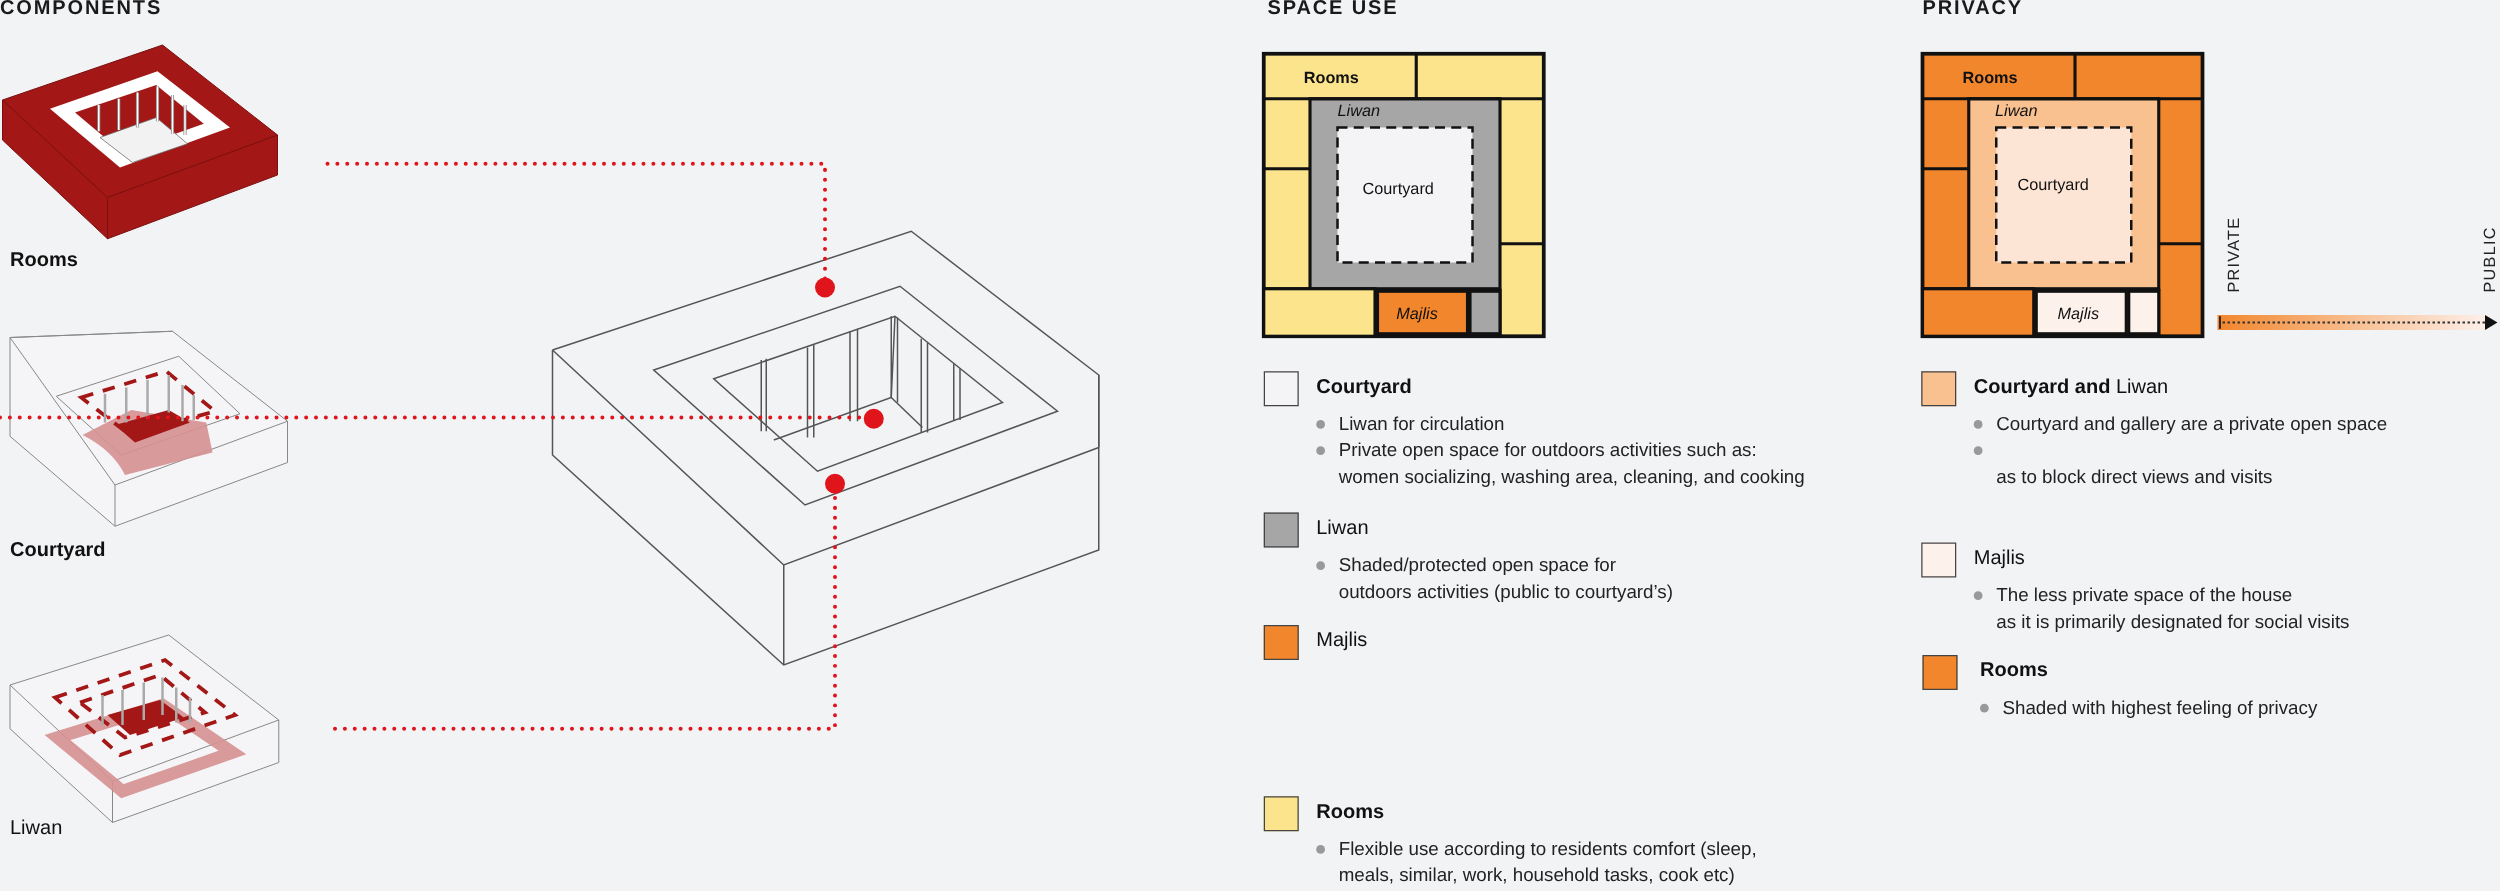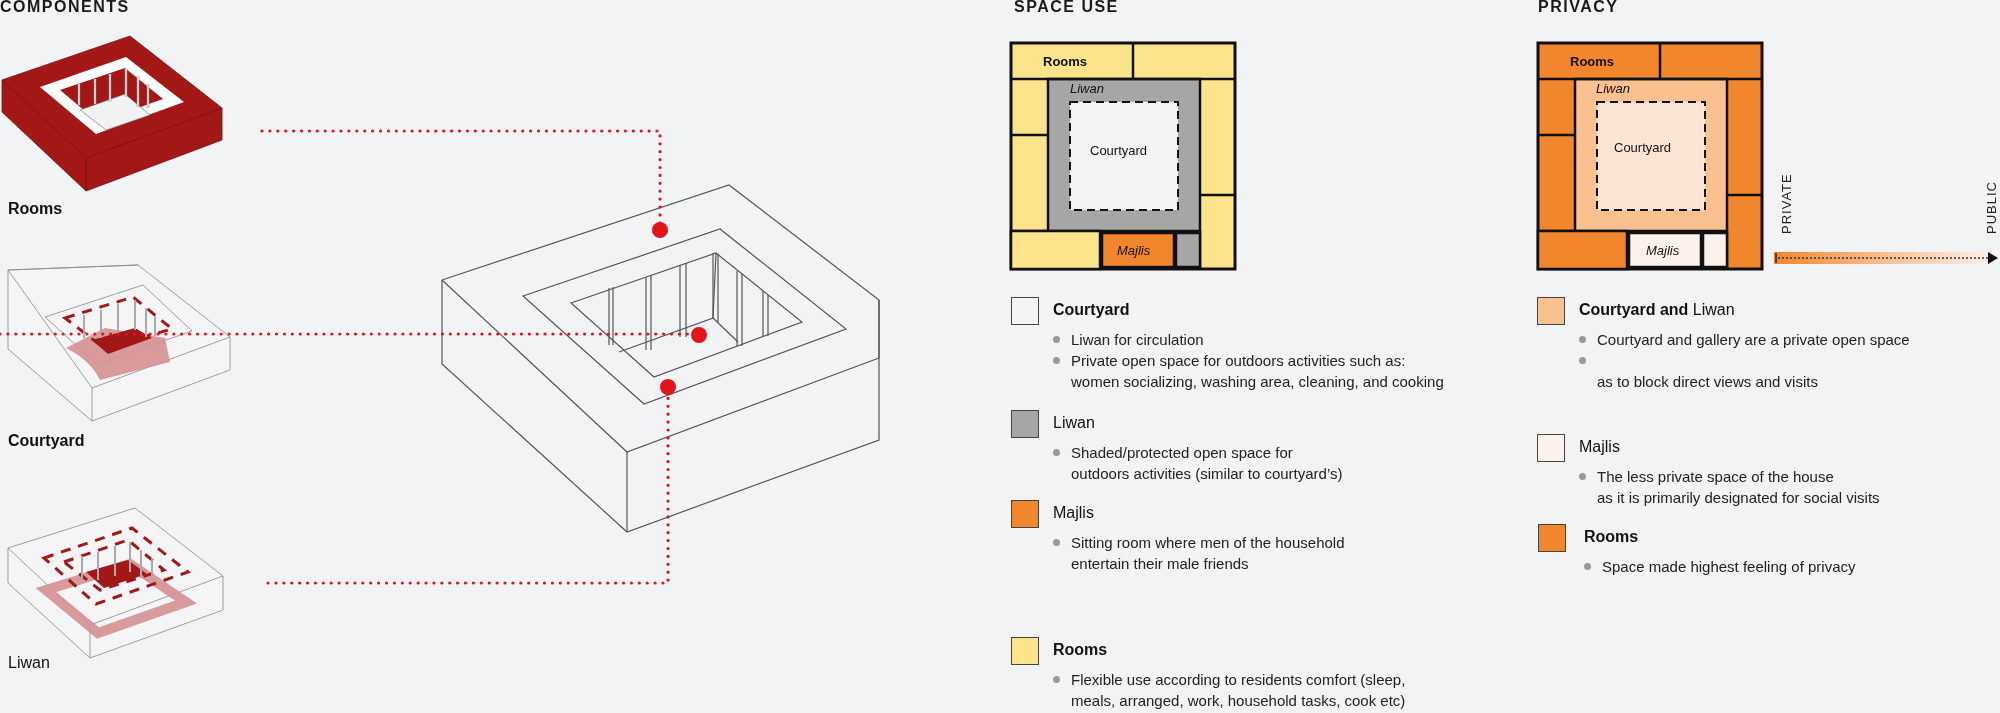--- a/index.html
+++ b/index.html
@@ -163,37 +163,36 @@
   <ul class="lg-list" style="left:42px;top:32px;">
     <li><span>Liwan for circulation</span></li>
     <li><span>Private open space for outdoors activities such as:</span><br><span>women socializing, washing area, cleaning, and cooking</span></li>
   </ul>
 </div>
 
 <div class="legend-item" style="left:1011px;top:410px;">
   <div class="swatch" style="left:0;top:0;background:#a6a6a6;"></div>
   <div class="lg-title" style="left:42px;top:4px;">Liwan</div>
   <ul class="lg-list" style="left:42px;top:32px;">
-    <li><span>Shaded/protected open space for</span><br><span>outdoors activities (similar to courtyard’s)</span></li>
+    <li><span>Shaded/protected open space for</span><br><span>outdoors activities (public to courtyard’s)</span></li>
   </ul>
 </div>
 
 <div class="legend-item" style="left:1011px;top:500px;">
   <div class="swatch" style="left:0;top:0;background:#f2862c;"></div>
   <div class="lg-title" style="left:42px;top:4px;">Majlis</div>
   <ul class="lg-list" style="left:42px;top:32px;">
-    <li><span>Sitting room where men of the household</span><br><span>entertain their male friends</span></li>
   </ul>
 </div>
 
 <div class="legend-item" style="left:1011px;top:637px;">
   <div class="swatch" style="left:0;top:0;background:#fce48c;"></div>
   <div class="lg-title" style="left:42px;top:4px;font-weight:700;">Rooms</div>
   <ul class="lg-list" style="left:42px;top:32px;">
-    <li><span>Flexible use according to residents comfort (sleep,</span><br><span>meals, arranged, work, household tasks, cook etc)</span></li>
+    <li><span>Flexible use according to residents comfort (sleep,</span><br><span>meals, similar, work, household tasks, cook etc)</span></li>
   </ul>
 </div>
 
 <svg style="left:1537px;top:42px;" width="226" height="228">
   <rect x="1" y="1" width="224" height="226" fill="#f2862c" stroke="#111" stroke-width="3"></rect>
   <rect x="38" y="37" width="152" height="152" fill="#f9c18f" stroke="#111" stroke-width="2.5"></rect>
   <rect x="60" y="60" width="108" height="108" fill="#fde5d6" stroke="#111" stroke-width="2" stroke-dasharray="8,5"></rect>
   <g stroke="#111" stroke-width="2.5">
     <line x1="1" y1="37" x2="225" y2="37"></line>
     <line x1="123" y1="1" x2="123" y2="37"></line>
@@ -241,15 +240,15 @@
   <div class="lg-title" style="left:42px;top:4px;">Majlis</div>
   <ul class="lg-list" style="left:42px;top:32px;">
     <li><span>The less private space of the house</span><br><span>as it is primarily designated for social visits</span></li>
   </ul>
 </div>
 
 <div class="legend-item" style="left:1538px;top:524px;">
   <div class="swatch" style="left:0;top:0;background:#f2862c;"></div>
   <div class="lg-title" style="left:46px;top:4px;font-weight:700;">Rooms</div>
   <ul class="lg-list" style="left:46px;top:32px;">
-    <li><span>Space made highest feeling of privacy</span></li>
+    <li><span>Shaded with highest feeling of privacy</span></li>
   </ul>
 </div>
 
 </body></html>

